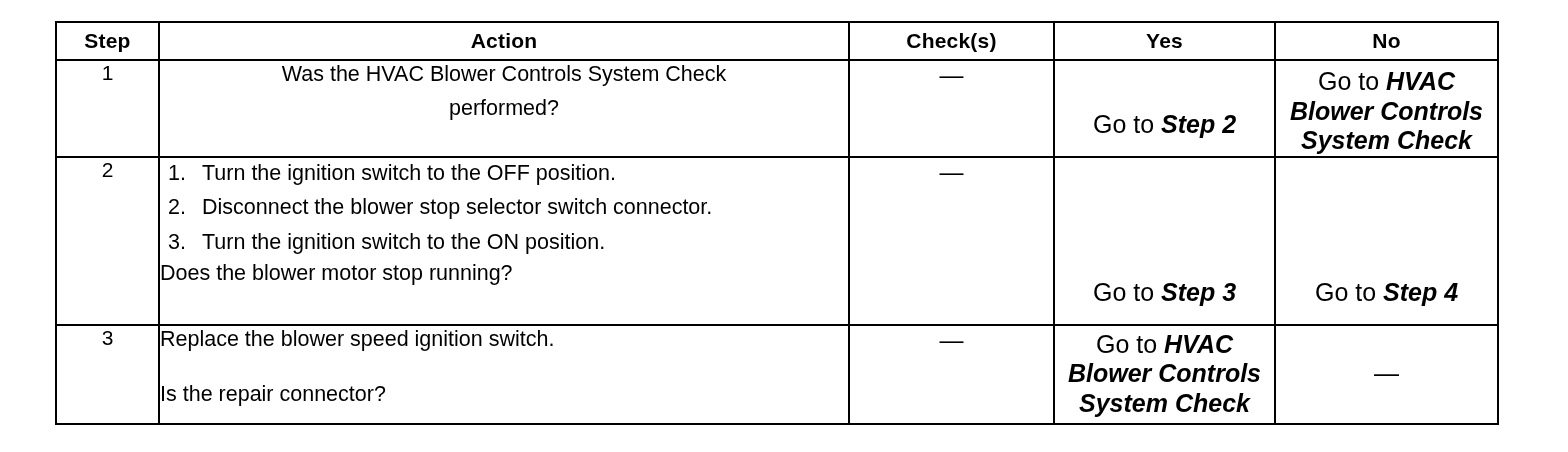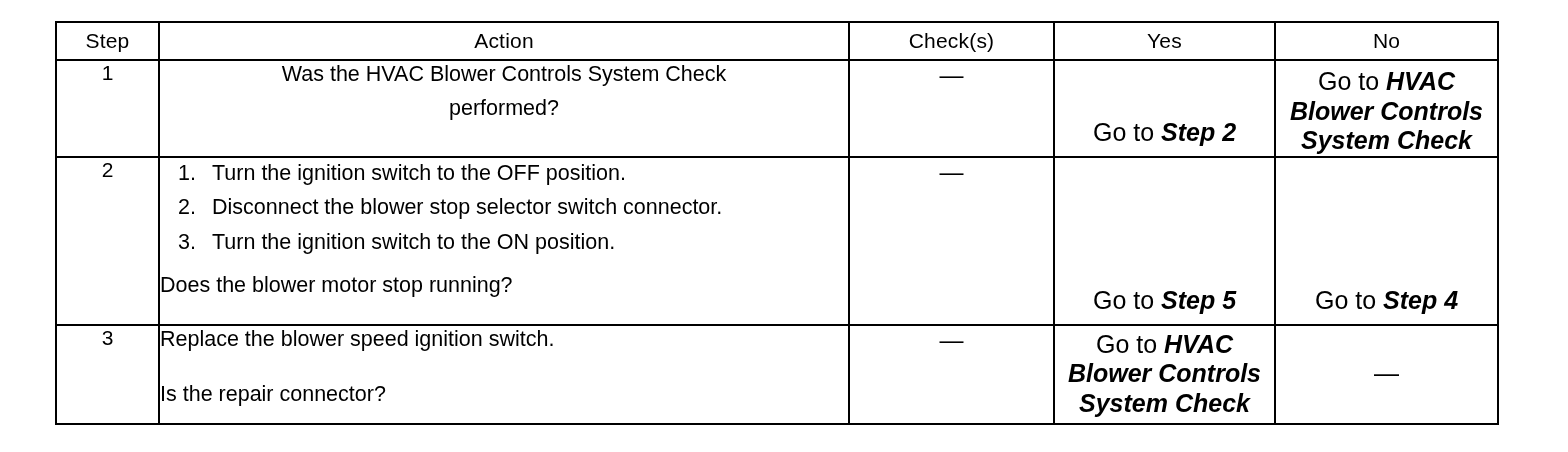--- a/index.html
+++ b/index.html
@@ -49,21 +49,21 @@
   .col-action { width: 690px; }
   .col-value  { width: 205px; }
   .col-yes    { width: 221px; }
   .col-no     { width: 223px; }
 
   .diag-table thead th {
     height: 36px;
     text-align: center;
     vertical-align: middle;
     font-size: 21px;
-    font-weight: normal;
+    font-weight: bold;
     letter-spacing: 0.2px;
   }
 
   .step-cell {
     text-align: center;
     vertical-align: middle;
     font-size: 21px;
     font-weight: normal;
   }
 
@@ -79,30 +79,30 @@
     vertical-align: middle;
     font-size: 24px;
   }
 
   .yn-cell {
     text-align: center;
     font-size: 25px;
     line-height: 1.18;
     padding: 4px 6px;
   }
-  .yn-cell.v-bottom { vertical-align: bottom; padding-bottom: 8px; text-align: center; }
+  .yn-cell.v-bottom { vertical-align: bottom; padding-bottom: 16px; text-align: center; }
   .yn-cell.v-top    { vertical-align: top;    padding-top: 6px; }
   .yn-cell.v-middle { vertical-align: middle; }
 
   .ital { font-style: italic; font-weight: bold; }
 
   
   ol.substeps {
-    margin: 2px 0 16px 0;
-    padding: 0 0 0 42px;
+    margin: 2px 0 4px 0;
+    padding: 0 0 0 32px;
     list-style-type: decimal;
     list-style-position: outside;
   }
   ol.substeps li {
     margin: 0 0 7px 0;
     padding-left: 10px;
     font-size: 21.5px;
     line-height: 1.28;
   }
   ol.substeps li:last-child { margin-bottom: 4px; }
@@ -162,21 +162,21 @@
         <td class="action-cell row2-action">
           <ol class="substeps">
             <li>Turn the ignition switch to the OFF position.</li>
             <li>Disconnect the blower stop selector switch connector.</li>
             <li>Turn the ignition switch to the ON position.</li>
           </ol>
           <div class="action-line action-question">Does the blower motor stop running?</div>
         </td>
         <td class="value-cell">—</td>
         <td class="yn-cell v-bottom">
-          <span>Go to </span><span class="ital">Step 5</span>
+          <span>Go to </span><span class="ital">Step 3</span>
         </td>
         <td class="yn-cell v-bottom">
           <span>Go to </span><span class="ital">Step 4</span>
         </td>
       </tr>
 
       <tr>
         <td class="step-cell">3</td>
         <td class="action-cell row3-action">
           <div class="action-line">Replace the blower speed ignition switch.</div>

